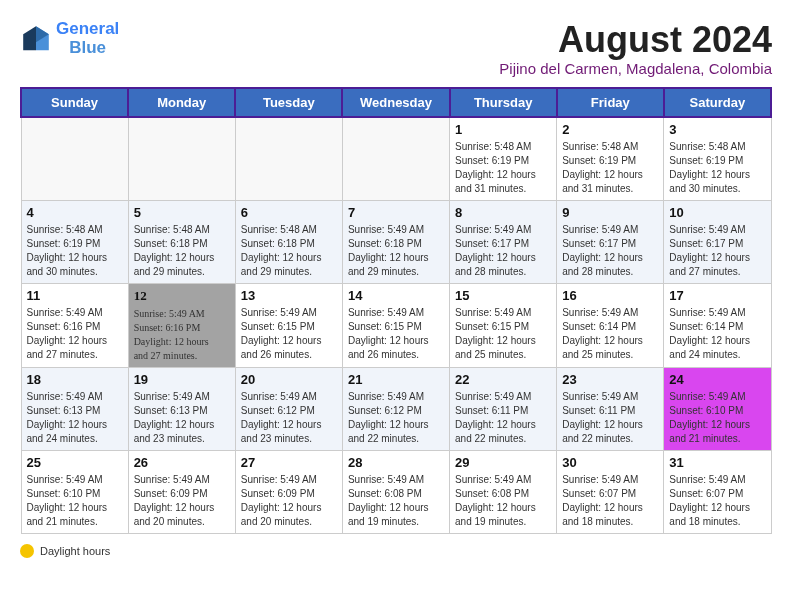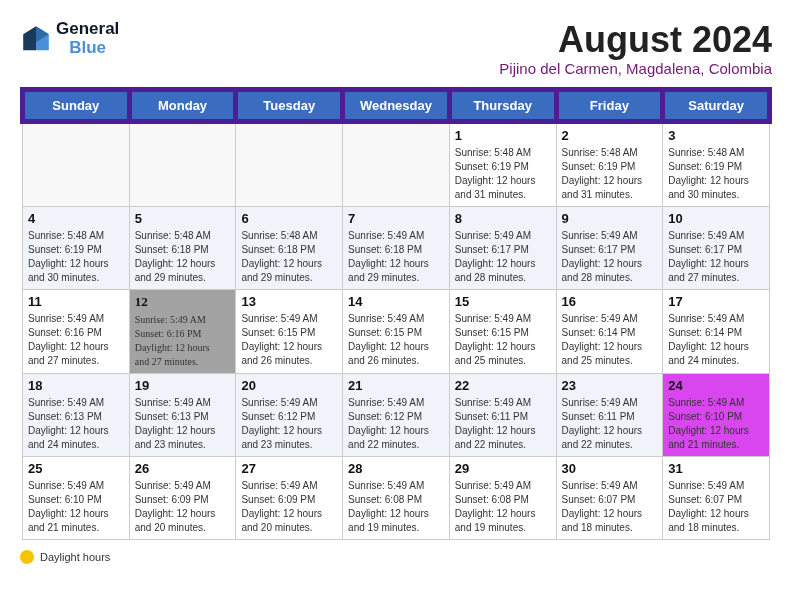--- a/index.html
+++ b/index.html
@@ -43,21 +43,21 @@
       border-collapse: collapse;
       margin-top: 6px;
     }
     .calendar th {
       background: #3a6dbf;
       color: #fff;
       font-size: 13px;
       font-weight: bold;
       padding: 6px 4px;
       text-align: center;
-      border: 5px solid #4c1d95;
+      border: 2px solid #4c1d95;
     }
     .calendar td {
       border: 1px solid #ccc;
       vertical-align: top;
       padding: 4px 5px;
       font-size: 10.5px;
       color: #222;
       width: calc(100% / 7);
       min-height: 80px;
       background: #fff;
@@ -102,21 +102,21 @@
 <body>
 
 <div class="header">
   <div class="logo">
     <svg class="logo-icon" viewBox="0 0 40 40" xmlns="http://www.w3.org/2000/svg">
       <polygon points="20,4 36,14 36,34 20,34" fill="#4a90d9"></polygon>
       <polygon points="20,4 4,14 4,34 20,34" fill="#1a3a5c"></polygon>
       <polygon points="20,4 36,14 20,24" fill="#2d6aa8"></polygon>
     </svg>
     <div>
-      <div style="font-size:17px;font-weight:bold;color:#0f172a;line-height:1.1;">General</div>
+      <div style="font-size:17px;font-weight:bold;color:#3b82f6;line-height:1.1;">General</div>
       <div style="font-size:17px;font-weight:bold;color:#4a90d9;line-height:1.1;text-align:center;">Blue</div>
     </div>
   </div>
   <div class="title-block">
     <div class="month-year">August 2024</div>
     <div class="location">Pijino del Carmen, Magdalena, Colombia</div>
   </div>
 </div>
 
 <table class="calendar">

